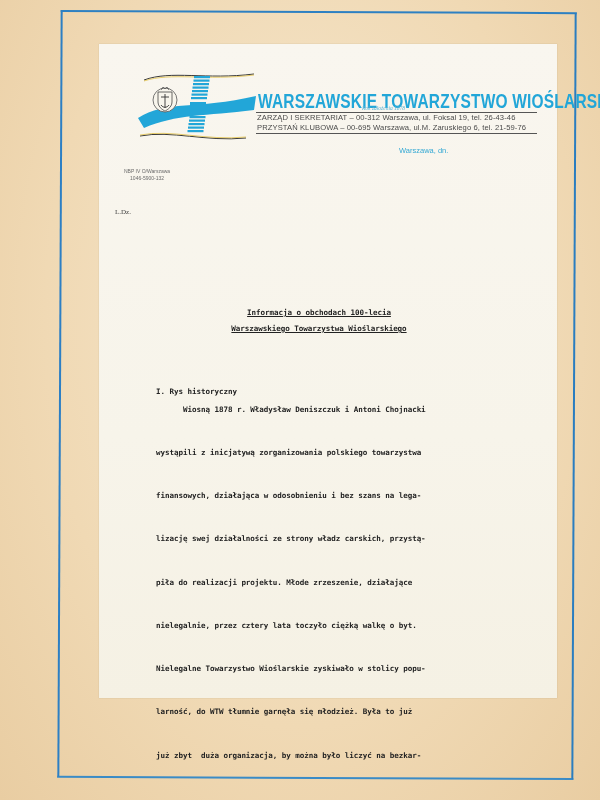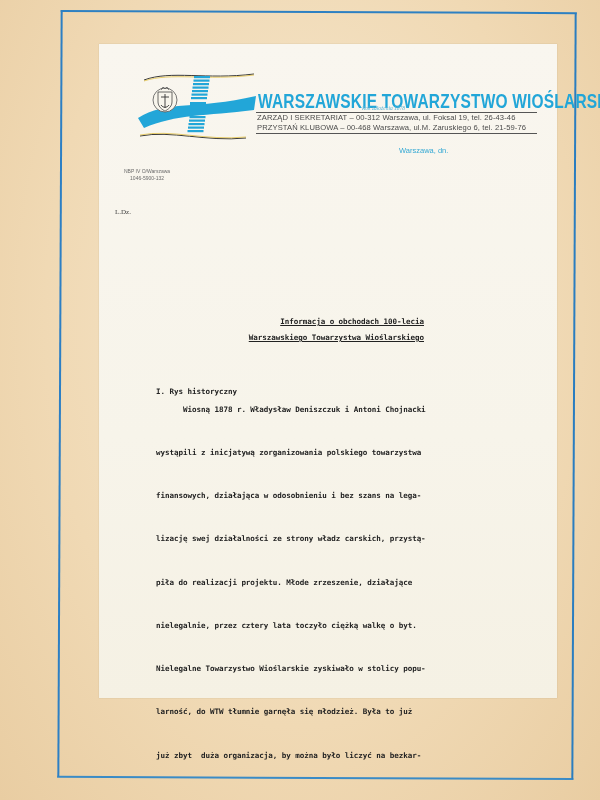--- a/index.html
+++ b/index.html
@@ -52,21 +52,21 @@
   .ldz {
     position: absolute; left: 115px; top: 208px; font-size: 7px; color: #444;
     font-family: "Liberation Serif", serif;
   }
   
   .typed {
     font-family: "DejaVu Sans Mono", monospace; color: #222;
     font-weight: bold; font-size: 7.55px; letter-spacing: -0.05px;
   }
   .title {
-    position: absolute; left: 214px; top: 314px; width: 210px; text-align: right;
+    position: absolute; left: 214px; top: 305px; width: 210px; text-align: center;
     line-height: 16px;
   }
   .title span { text-decoration: underline; display: block; }
   .section {
     position: absolute; left: 156px; top: 351px; margin-top: 36px;
   }
   .body-text {
     position: absolute; left: 156px; top: 374px; width: 340px; line-height: 14.4px;
     white-space: pre;
   }
@@ -107,21 +107,21 @@
   <circle cx="29" cy="34" r="12" fill="#f8f5ec" stroke="#555" stroke-width="0.8"></circle>
   <path d="M22 26 L36 26 L36 36 C36 42 29 45 29 45 C29 45 22 42 22 36 Z" fill="none" stroke="#444" stroke-width="0.8"></path>
   <path d="M29 28 L29 42 M25 31 L33 31 M25 39 C27 42 31 42 33 39" stroke="#333" stroke-width="0.9" fill="none"></path>
   <path d="M25 24 L27 21 L29 23 L31 21 L33 24" stroke="#444" stroke-width="0.7" fill="none"></path>
 </svg>
 
 <div class="org-name">WARSZAWSKIE TOWARZYSTWO WIOŚLARSKIE</div>
 <div class="founded">Rok założenia 1878</div>
 <div class="rule" style="top:112px;"></div>
 <div class="addr" style="top:113px;">ZARZĄD I SEKRETARIAT – 00-312 Warszawa, ul. Foksal 19, tel. 26-43-46</div>
-<div class="addr" style="top:123px;">PRZYSTAŃ KLUBOWA – 00-468 Warszawa, ul.M. Zaruskiego 6, tel. 21-59-76</div>
+<div class="addr" style="top:123px;">PRZYSTAŃ KLUBOWA – 00-695 Warszawa, ul.M. Zaruskiego 6, tel. 21-59-76</div>
 <div class="rule" style="top:133px;"></div>
 
 <div class="city-date">Warszawa, dn.</div>
 
 <div class="bank">
   <div>NBP IV O/Warszawa</div>
   <div>1046-5900-132</div>
 </div>
 
 <div class="ldz">L.Dz.</div>

